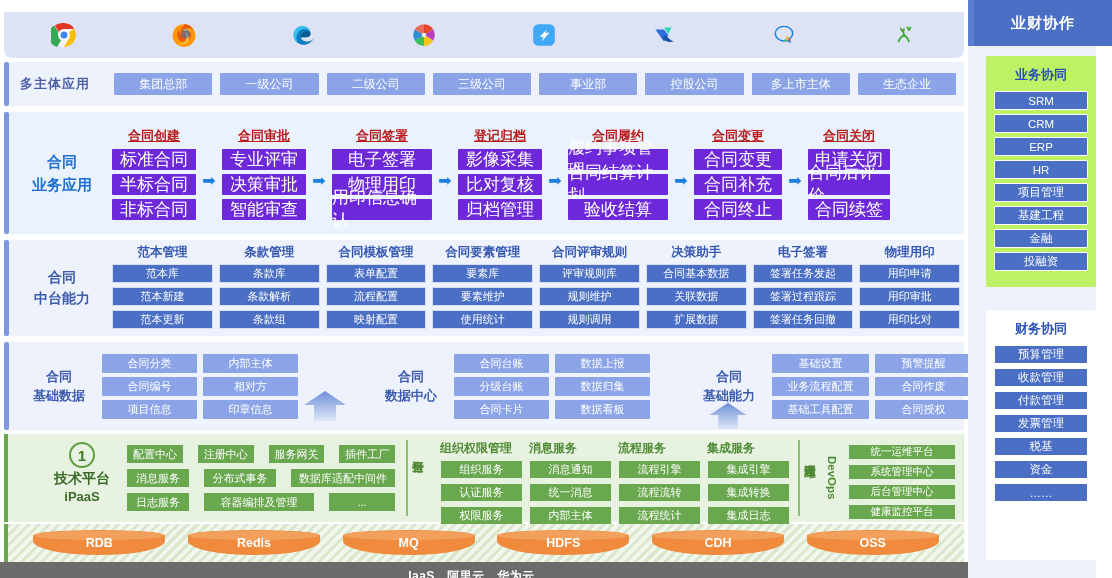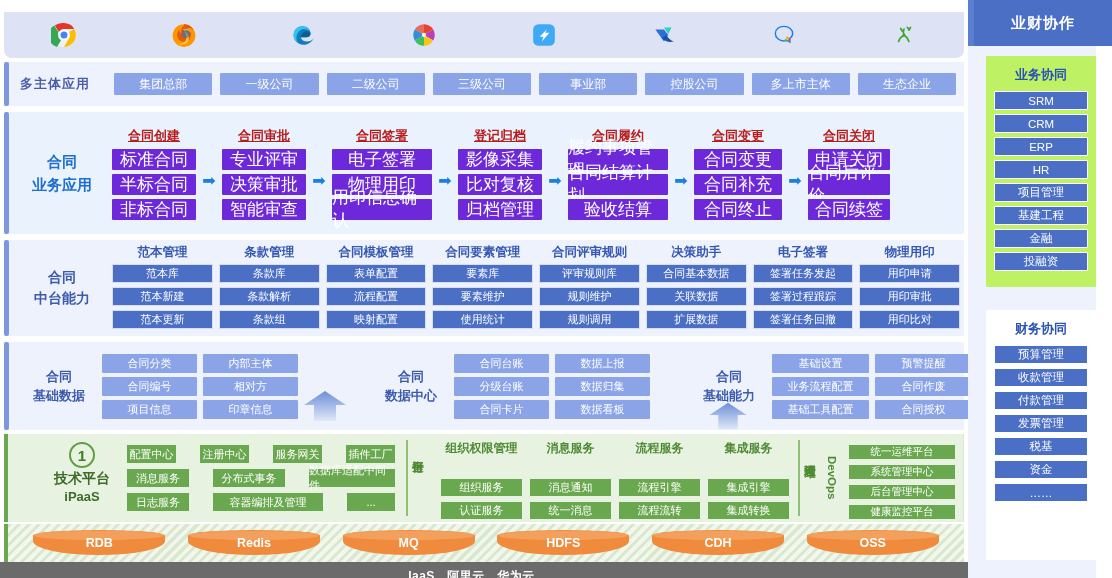--- a/index.html
+++ b/index.html
@@ -102,38 +102,38 @@
   .g-badge{ position:absolute; left:26px; top:8px; width:96px; text-align:center; }
   .g-num{
     width:26px; height:26px; border-radius:50%; border:2px solid #5f9e42;
     color:#3d7a27; font-size:15px; font-weight:bold; display:flex; align-items:center; justify-content:center;
     margin:0 auto 2px;
   }
   .g-title{ font-size:14px; font-weight:bold; color:#3d6b2a; line-height:1.25;}
   .g-title .sub{ font-size:13px; }
 
   .gbox1{ position:absolute; left:118px; top:10px; width:270px; }
-  .grow{ display:flex; gap:22px; margin-bottom:4px; }
+  .grow{ display:flex; gap:13px; margin-bottom:4px; }
   .gcell{
     background:#6aa84f; color:#fff; font-size:11px; height:20px;
     display:flex; align-items:center; justify-content:center; border-radius:1px; flex:1;
     border:1px solid #e8f2e0;
   }
   .gsep{ position:absolute; width:2px; background:#8fbf72; }
   .vlabel{
     position:absolute; writing-mode:vertical-rl; text-orientation:upright;
     font-size:11.5px; font-weight:bold; color:#4e8a34; letter-spacing:0px; line-height:1.05;
   }
   .vlabel-lat{
     position:absolute; writing-mode:vertical-rl;
     font-size:11.5px; font-weight:bold; color:#4e8a34; line-height:1.05;
   }
   .gmid{ position:absolute; left:432px; top:6px; width:350px; display:flex; gap:6px; }
   .gmcol{ flex:1; display:flex; flex-direction:column; }
-  .gmcol .gtitle{ font-size:12px; font-weight:bold; color:#4e8a34; text-align:center; margin-bottom:21px; }
+  .gmcol .gtitle{ font-size:12px; font-weight:bold; color:#4e8a34; margin-bottom:3px; }
   .gmcol .gitem{
     height:19px; margin-bottom:4px; background:#6aa84f; color:#fff; font-size:11px;
     display:flex; align-items:center; justify-content:center; border-radius:1px; border:1px solid #e8f2e0;
   }
   .gright{ position:absolute; left:840px; top:10px; width:108px; }
   .gright .gitem{
     height:16px; margin-bottom:4px; background:#6aa84f; color:#fff; font-size:10.5px;
     display:flex; align-items:center; justify-content:center; border-radius:1px; border:1px solid #e8f2e0;
   }
 

